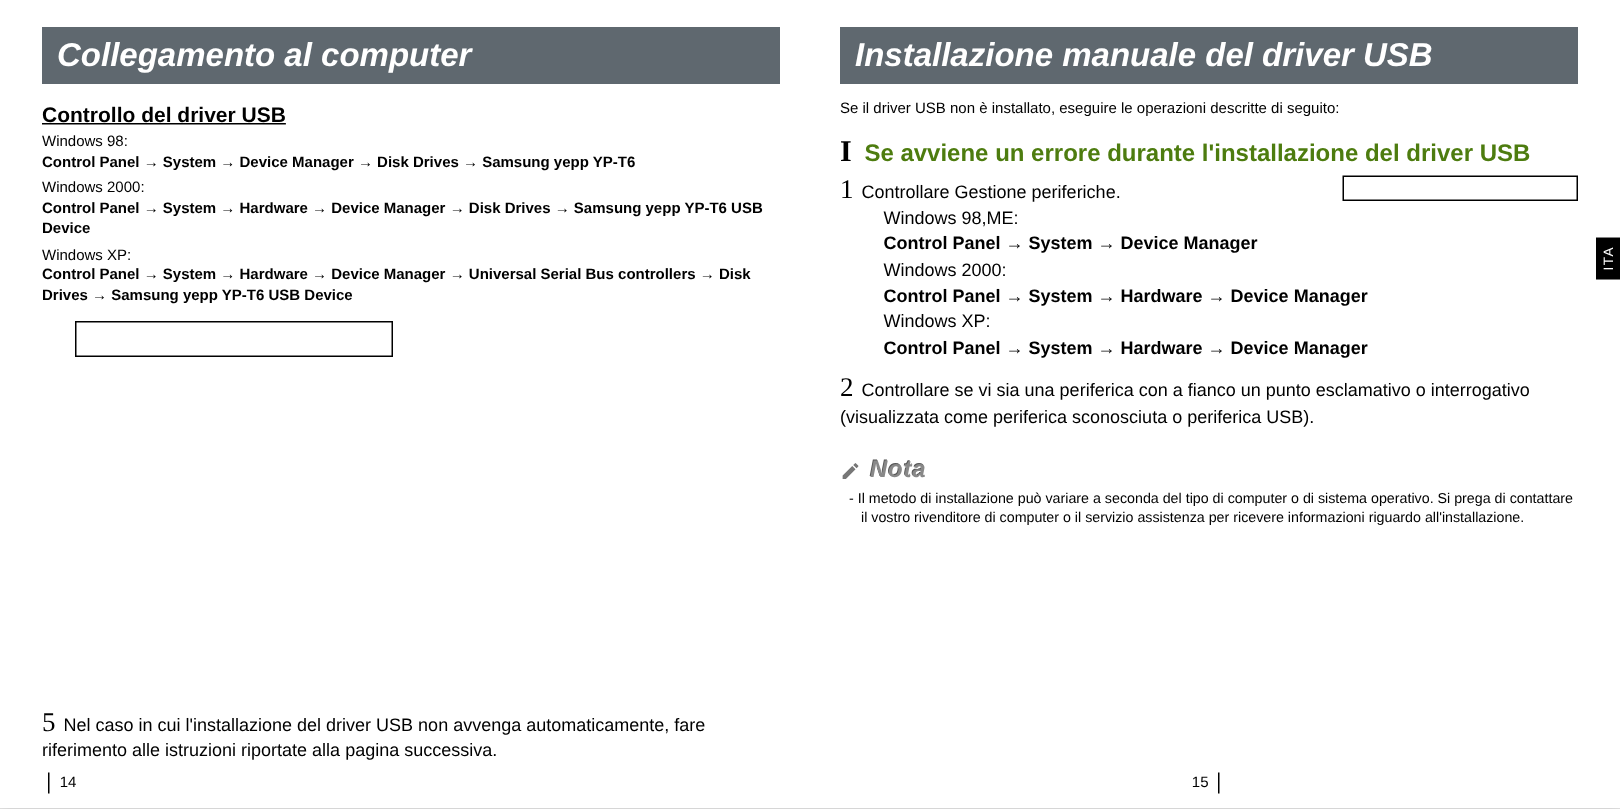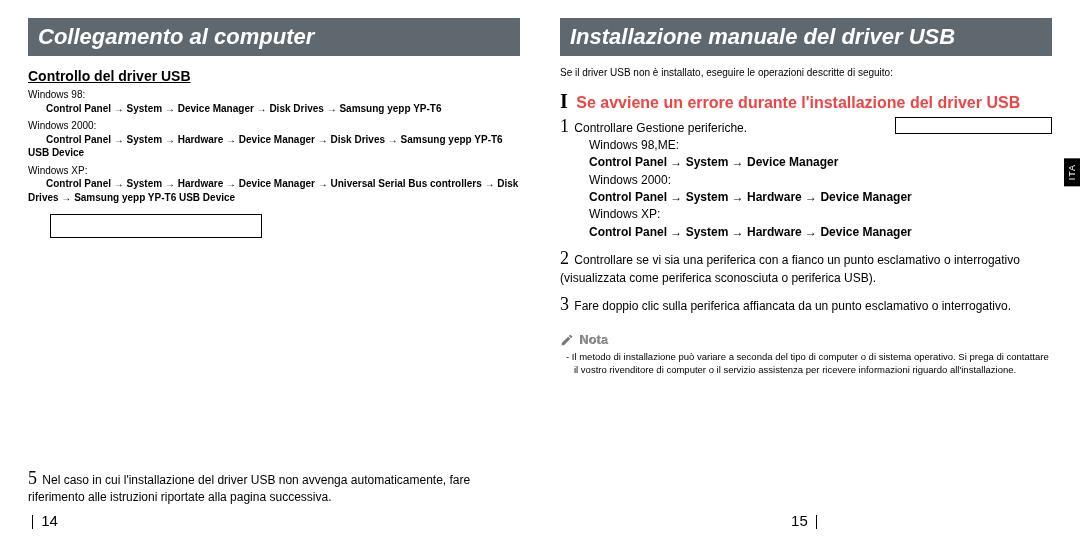--- a/index.html
+++ b/index.html
@@ -46,21 +46,21 @@
   .section-heading {
     font-size: 14px;
     font-weight: bold;
     margin: 12px 0 4px 0;
     text-decoration: underline;
   }
   .small {
     font-size: 10px;
     line-height: 1.35;
   }
-  .bold { font-weight: bold; margin-left: 18px; }
+  .bold { font-weight: bold; }
   .img-box {
     border: 1px solid #000;
     background: #fff;
     margin: 10px 0;
   }
   .left-img { width: 210px; height: 22px; margin-left: 22px; }
   .right-img { width: 155px; height: 15px; float: right; margin-left: 10px; margin-top: 4px; }
   .spacer { flex: 1; }
   .step-num {
     font-family: "Times New Roman", Times, serif;
@@ -74,21 +74,21 @@
     margin: 10px 0 10px 0;
     line-height: 1.35;
   }
   .vertical-bar {
     font-family: "Times New Roman", Times, serif;
     font-size: 20px;
     font-weight: bold;
     margin-right: 4px;
   }
   .red-heading {
-    color: #ef4444;
+    color: #4d7c0f;
     font-weight: bold;
     font-size: 16px;
     margin: 4px 0 8px 0;
   }
   .step-block {
     font-size: 12px;
     margin: 4px 0;
     line-height: 1.45;
   }
   .step-block .sub {
@@ -102,43 +102,44 @@
     display: inline-flex;
     align-items: center;
     gap: 6px;
     margin-top: 14px;
   }
   .note-icon {
     width: 14px;
     height: 14px;
   }
   .note-label {
-    font-size: 12px;
+    font-size: 16px;
     font-weight: bold;
     color: #888;
+    font-style: italic;
     text-shadow: 0.5px 0.5px 0 #fff, -0.5px -0.5px 0 #555;
     letter-spacing: 0.5px;
   }
   .note-list {
     font-size: 9.5px;
     line-height: 1.35;
     margin: 4px 0 0 6px;
     padding: 0;
     list-style: none;
   }
   .note-list li {
     padding-left: 8px;
     text-indent: -8px;
     margin-bottom: 4px;
   }
   .note-list li::before {
     content: "- ";
   }
   .page-num-row {
-    font-size: 15px;
+    font-size: 10px;
     padding-top: 6px;
     margin-top: auto;
   }
   .col-left .page-num-row { text-align: left; }
   .col-right .page-num-row { text-align: center; }
   .page-num-row .line {
     display: inline-block;
     width: 1px;
     height: 14px;
     background: #000;
@@ -231,24 +232,20 @@
           <span class="sub">Windows XP:</span>
           <span class="sub path">Control Panel → System → Hardware → Device Manager</span>
         </div>
       </div>
 
       <div class="step-block">
         <span class="step-num">2</span>
         <span>Controllare se vi sia una periferica con a fianco un punto esclamativo o interrogativo (visualizzata come periferica sconosciuta o periferica USB).</span>
       </div>
 
-      <div class="step-block">
-        <span class="step-num">3</span>
-        <span>Fare doppio clic sulla periferica affiancata da un punto esclamativo o interrogativo.</span>
-      </div>
 
       <div class="note-header">
         <svg class="note-icon" viewBox="0 0 24 24">
           <path fill="#777" d="M3 17.25V21h3.75l11-11-3.75-3.75-11 11zM20.71 7.04a1 1 0 0 0 0-1.41l-2.34-2.34a1 1 0 0 0-1.41 0l-1.83 1.83 3.75 3.75 1.83-1.83z"></path>
         </svg>
         <span class="note-label">Nota</span>
       </div>
 
       <ul class="note-list">
         <li>Il metodo di installazione può variare a seconda del tipo di computer o di sistema operativo. Si prega di contattare il vostro rivenditore di computer o il servizio assistenza per ricevere informazioni riguardo all'installazione.</li>

